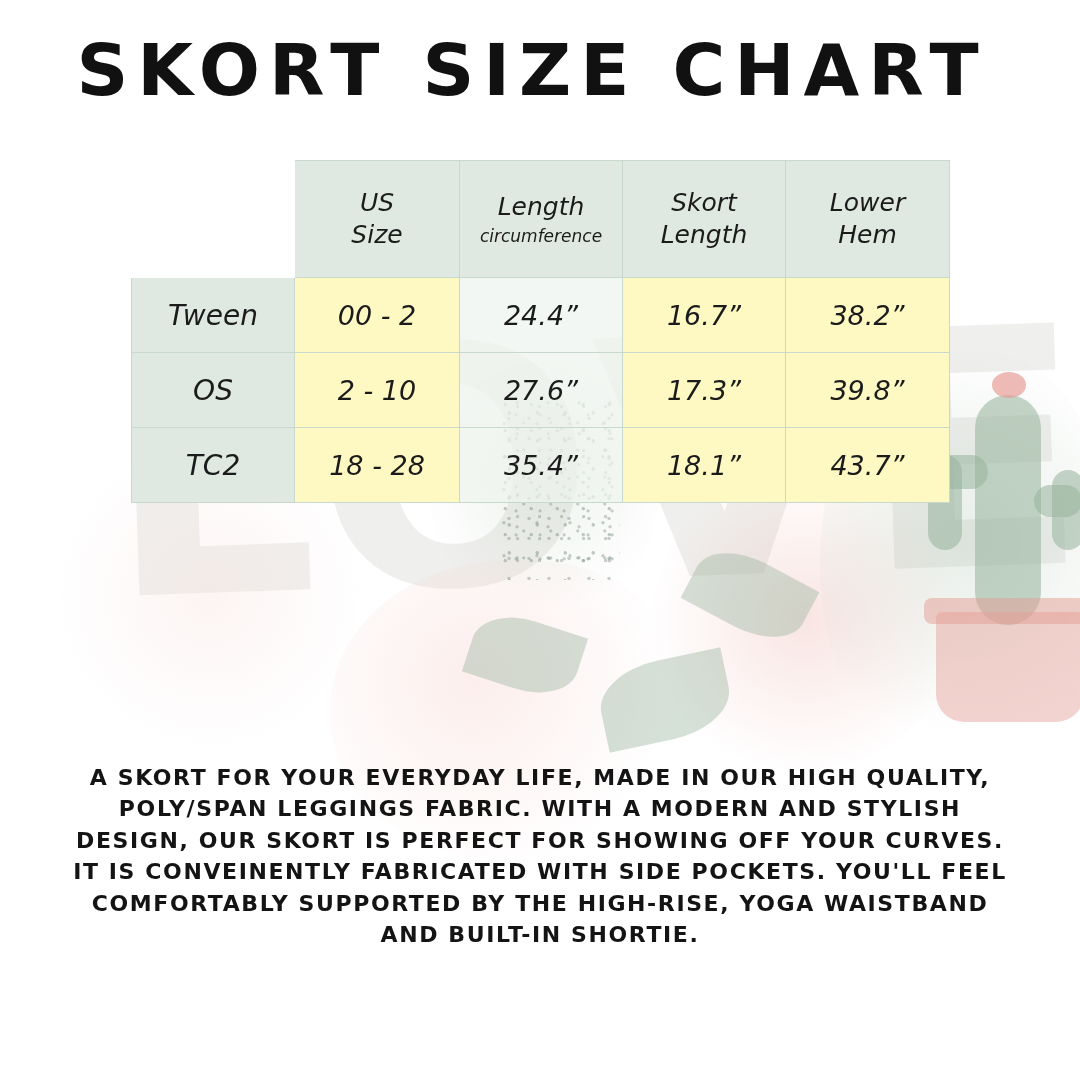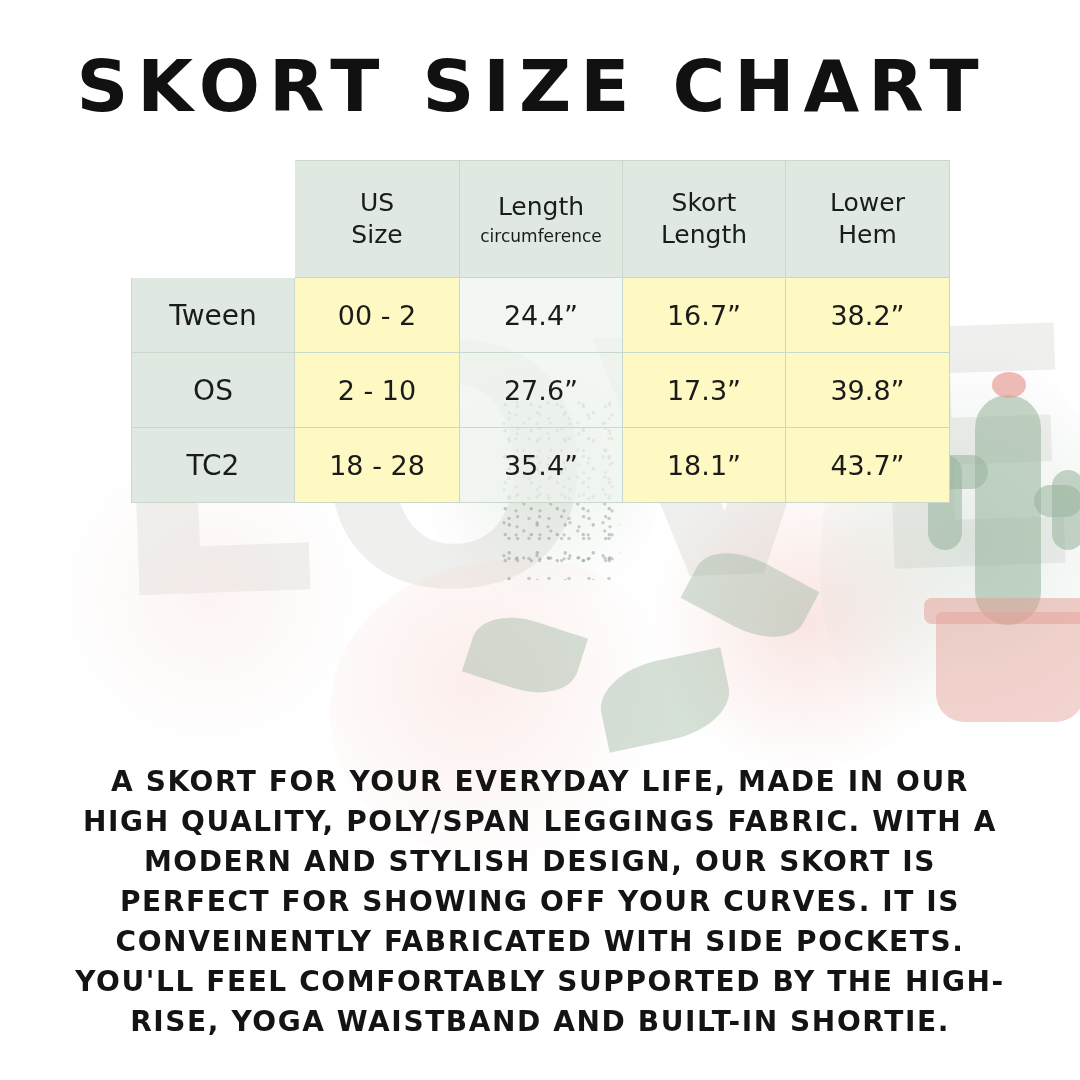--- a/index.html
+++ b/index.html
@@ -110,21 +110,21 @@
   .page {
     position: relative;
     z-index: 2;
     width: 1080px;
     height: 1080px;
     box-sizing: border-box;
   }
 
   .title {
     position: absolute;
-    top: 44px;
+    top: 28px;
     left: 0;
     width: 1064px;
     text-align: center;
     font-family: "DejaVu Sans", sans-serif;
     font-weight: bold;
     font-size: 72px;
     letter-spacing: 9px;
     color: #111111;
     white-space: nowrap;
   }
@@ -140,20 +140,21 @@
     width: 818px;
     table-layout: fixed;
   }
   table.size-chart td, table.size-chart th {
     border: 1px solid #c8d8cd;
     text-align: center;
     vertical-align: middle;
     font-family: "DejaVu Sans", sans-serif;
     color: #1b1b1b;
     padding: 0;
+    font-style: italic;
   }
   
   col.c0 { width: 163px; }
   col.c1 { width: 165px; }
   col.c2 { width: 163px; }
   col.c3 { width: 163px; }
   col.c4 { width: 164px; }
 
   thead th {
     height: 116px;
@@ -186,21 +187,21 @@
   }
 
   .description {
     position: absolute;
     left: 70px;
     top: 762px;
     width: 940px;
     text-align: center;
     font-family: "DejaVu Sans", sans-serif;
     font-weight: bold;
-    font-size: 28px;
+    font-size: 22px;
     letter-spacing: 1.6px;
     line-height: 1.43;
     color: #141414;
     text-transform: uppercase;
   }
 </style>
 </head>
 <body>
 
 <div class="bg-art">

